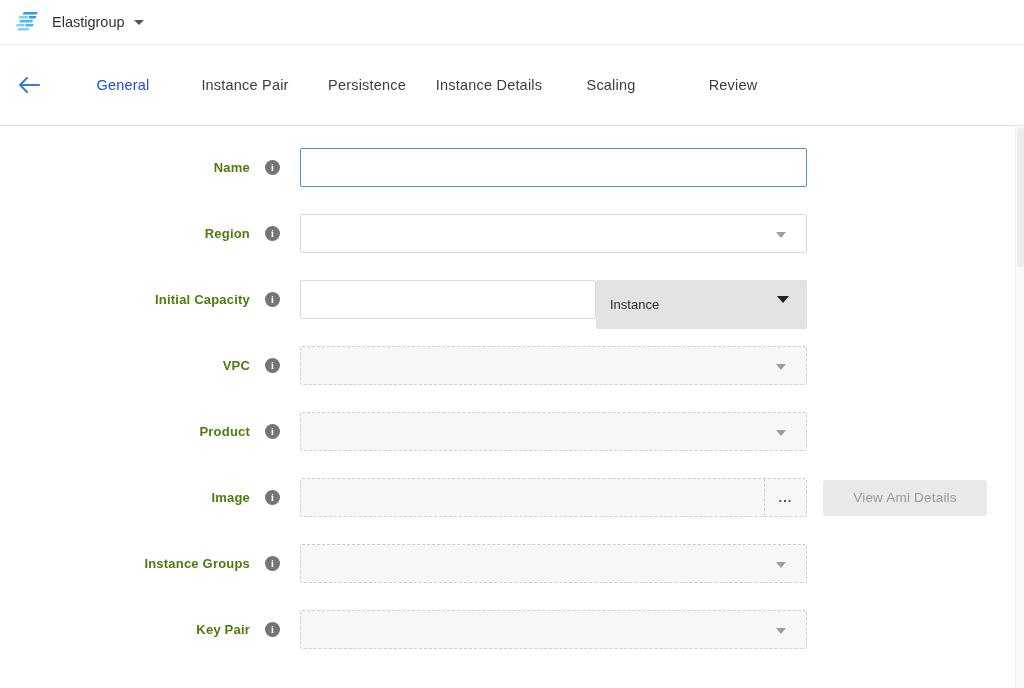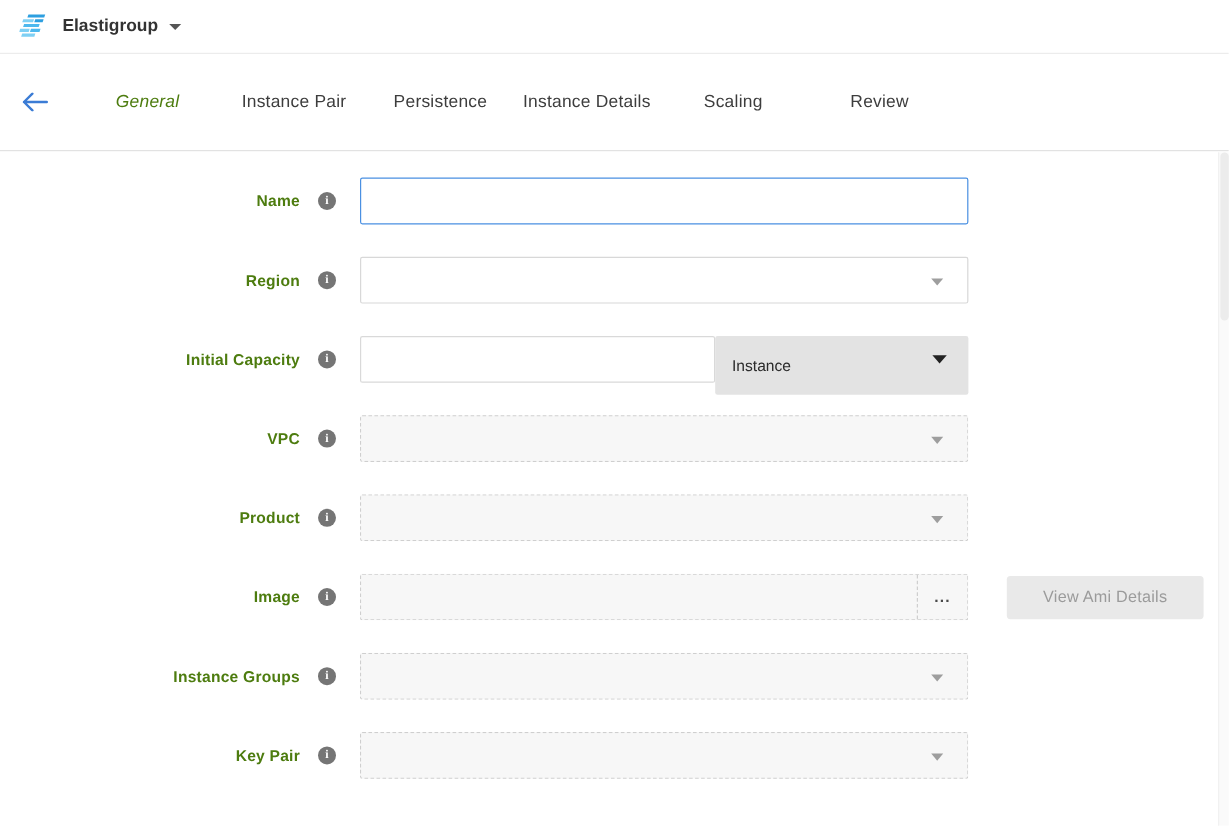--- a/index.html
+++ b/index.html
@@ -4,45 +4,45 @@
 <style>
   * { margin:0; padding:0; box-sizing:border-box; }
   html,body { width:1024px; height:688px; background:#ffffff; overflow:hidden;
               font-family:"Liberation Sans", sans-serif; }
 
   
   .app-header { height:45px; display:flex; align-items:center; padding-left:16px;
                 border-bottom:1px solid #ececec; background:#fff; }
   .logo { width:26px; height:22px; display:block; }
   .app-title { margin-left:10px; font-size:14.5px; color:#333; cursor:pointer;
-               display:flex; align-items:center;font-weight:bold; }
+               display:flex; align-items:center; }
   .caret-dark { width:0; height:0; margin-left:9px; border-left:5px solid transparent;
                 border-right:5px solid transparent; border-top:5px solid #555; }
 
   
   .tab-bar { height:81px; display:flex; align-items:center; padding-left:18px;
              border-bottom:1px solid #e2e2e2; background:#fff; }
   .back-btn { width:44px; display:flex; align-items:center; cursor:pointer; }
   .tabs { display:flex; }
   .tab { width:122px; text-align:center; font-size:14.5px; color:#3d3d3d;
          cursor:pointer; letter-spacing:.2px; white-space:nowrap; }
-  .tab.active { color:#4d7c0f;font-style:italic; }
+  .tab.active { color:#1d4ed8; }
 
   
   .form-area { padding-top:22px; }
   .form-row { display:grid; grid-template-columns:250px 50px 507px auto;
               align-items:center; height:39px; margin-bottom:27px; }
   .field-label { grid-column:1; justify-self:end; font-size:13px; font-weight:bold;
                  color:#4d7c0f; letter-spacing:.2px; }
   .info-icon { grid-column:2; margin-left:15px; width:15px; height:15px; border-radius:50%;
                background:#757575; color:#fff; font-size:10px; font-weight:bold;
                display:flex; align-items:center; justify-content:center;
                font-family:"Liberation Serif", serif; }
   .field-cell { grid-column:3; height:39px; display:flex; }
-  .side-cell { grid-column:4; margin-left:32px; }
+  .side-cell { grid-column:4; margin-left:16px; }
 
   .text-input { width:100%; height:39px; border:1.5px solid #4a90e2; border-radius:2px;
                 outline:none; font-size:13px; padding:0 10px; color:#333; background:#fff; }
 
   .select-box { position:relative; width:100%; height:39px; background:#fff;
                 border:1px solid #d8d8d8; border-radius:2px; cursor:pointer; }
   .select-box .caret { position:absolute; right:20px; top:17px; width:0; height:0;
                 border-left:5px solid transparent; border-right:5px solid transparent;
                 border-top:6px solid #9e9e9e; }
   .select-box.disabled { background:#f7f7f7; border:1px dashed #cfcfcf; cursor:default; }

